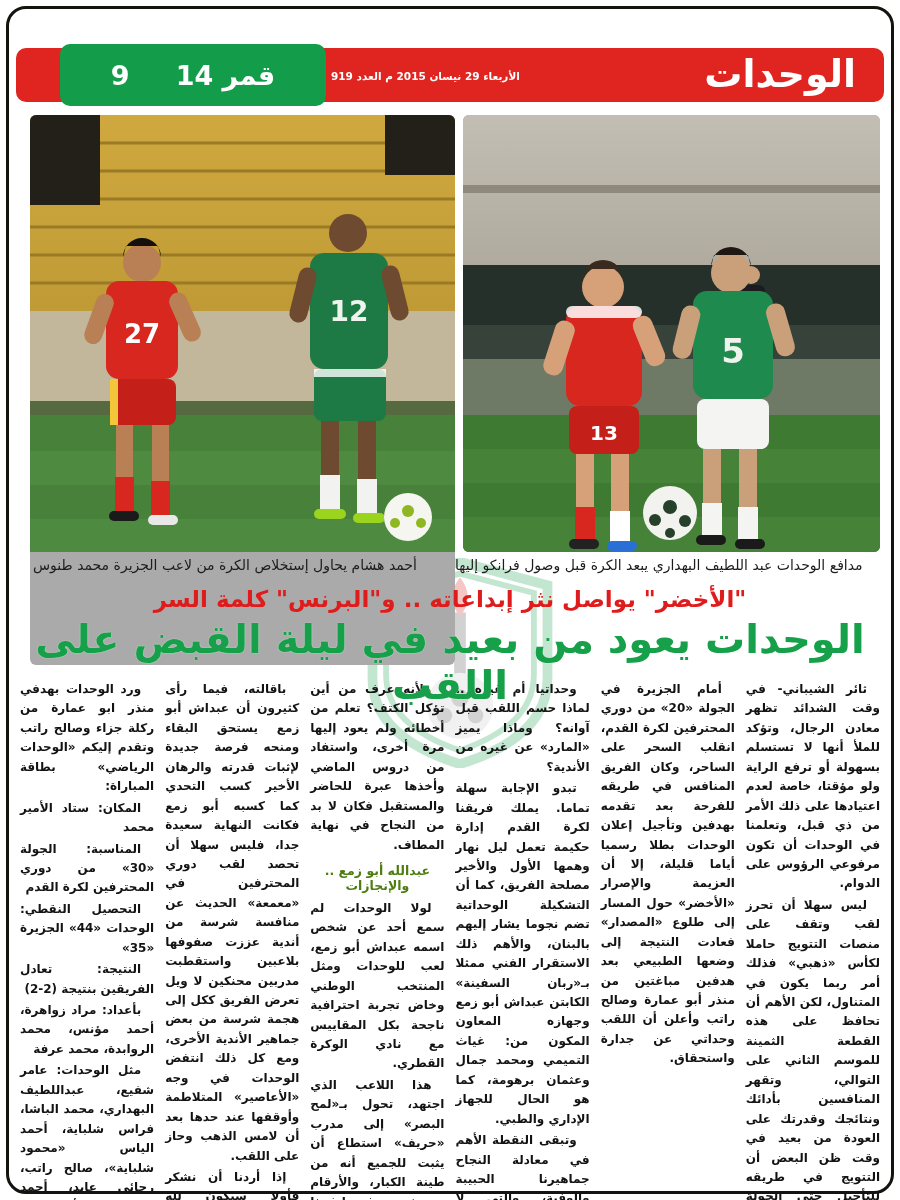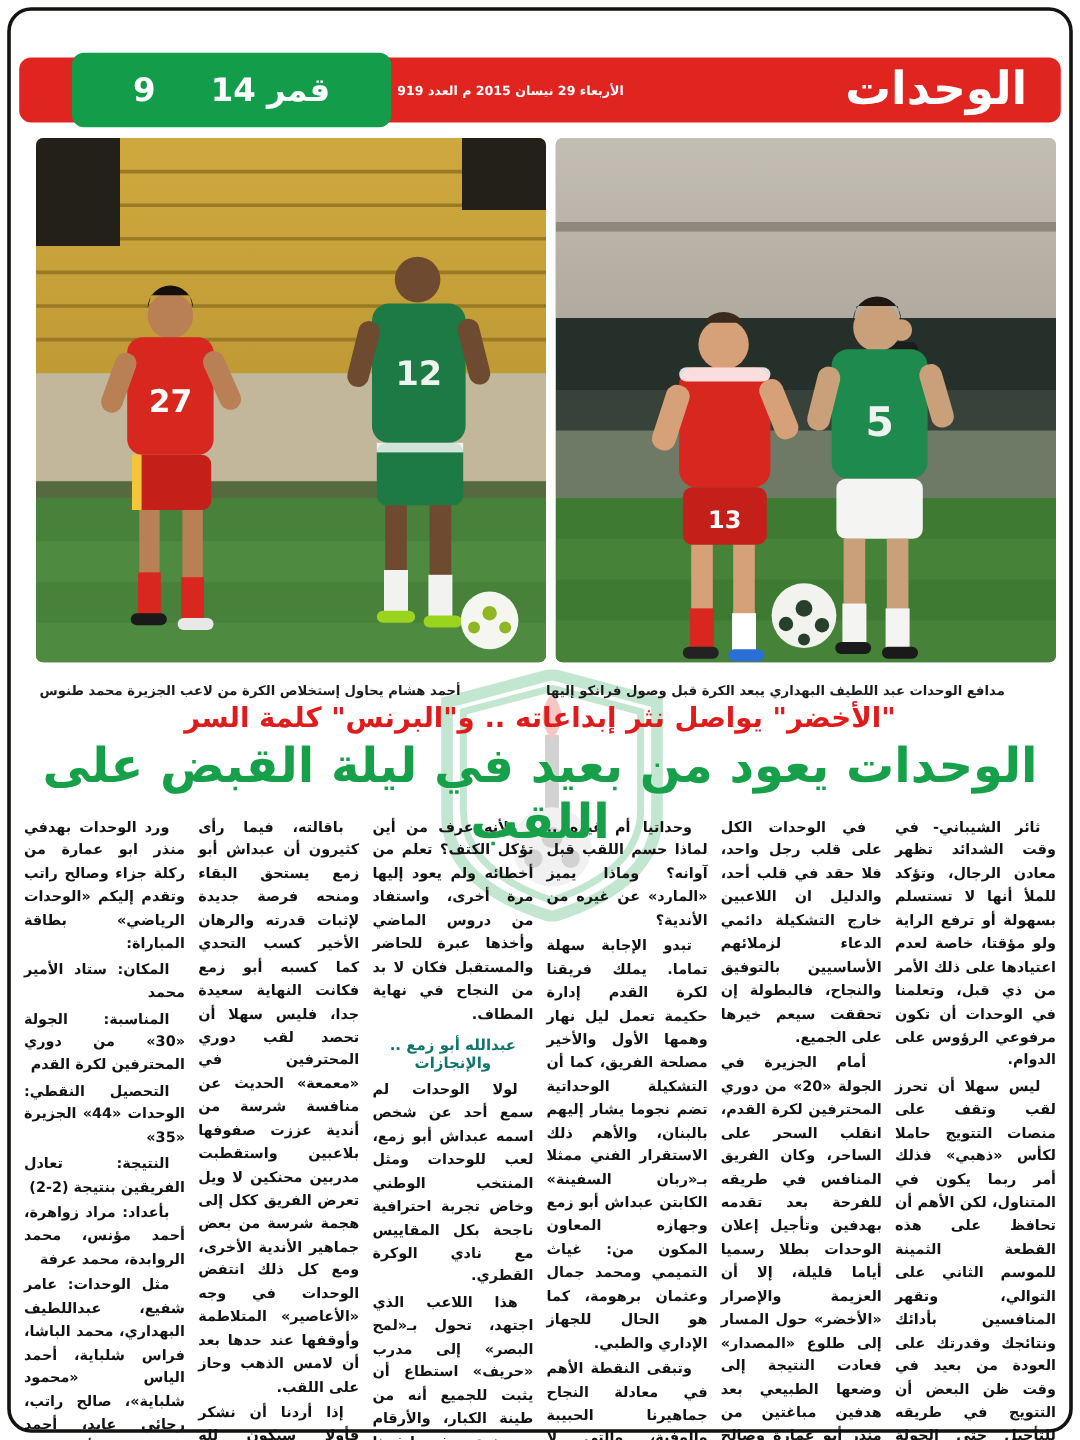--- a/index.html
+++ b/index.html
@@ -14,36 +14,36 @@
   .page-box{position:absolute;left:44px;top:-4px;width:266px;height:62px;background:var(--green,#139c4a);border-radius:10px;
     display:flex;align-items:center;justify-content:center;gap:46px;color:#fff;font-weight:bold;font-size:27px;direction:rtl;}
   .masthead{position:absolute;right:28px;top:4px;color:#fff;font-weight:bold;font-size:38px;direction:rtl;}
   .date-line{position:absolute;left:315px;top:22px;color:#fff;font-weight:bold;font-size:10.5px;direction:rtl;white-space:nowrap;}
 
   
   .photos{position:absolute;top:115px;left:30px;right:20px;height:437px;display:flex;gap:8px;z-index:1;}
   .photo{border-radius:6px;overflow:hidden;flex:none;background:#aaa;}
   .photo svg{display:block;}
   .captions{position:absolute;top:557px;left:33px;right:20px;height:24px;z-index:1;}
-  .caption{position:absolute;top:12px;font-size:11px;font-weight:bold;color:#1c1c1c;direction:rtl;white-space:nowrap;}
+  .caption{position:absolute;top:0;font-size:14px;font-weight:normal;color:#1c1c1c;direction:rtl;white-space:nowrap;}
   .caption.l{left:0;}
   .caption.r{left:422px;}
 
   
   .kicker{position:absolute;top:586px;left:0;width:100%;text-align:center;color:#e01b1b;font-weight:bold;font-size:23px;direction:rtl;z-index:2;}
   .main-headline{position:absolute;top:616px;left:0;width:100%;text-align:center;color:#17a04a;font-weight:bold;font-size:40px;direction:rtl;z-index:2;
     text-shadow:0 0 1px #ffffff;}
 
   .watermark{position:absolute;top:558px;left:362px;width:196px;height:210px;opacity:.26;z-index:0;}
 
   
   .article{position:absolute;top:680px;left:20px;right:20px;bottom:12px;display:flex;direction:rtl;gap:11px;z-index:1;}
   .article .col{flex:1 1 0;min-width:0;}
   .article p{margin:0 0 2px 0;font-size:12px;font-weight:bold;line-height:1.62;text-align:justify;color:#131313;text-indent:13px;direction:rtl;}
-  .article h3{margin:8px 0 6px 0;font-size:12.5px;font-weight:bold;text-align:center;color:#0f766e;direction:rtl;}
+  .article h3{margin:8px 0 6px 0;font-size:12.5px;font-weight:bold;text-align:center;color:#4d7c0f;direction:rtl;}
 </style>
 </head>
 <body style="--red: #e02520; --green: #139c4a;">
 
 <div class="page-frame"></div>
 
 <div class="header-bar">
   <div class="page-box">
     <span>قمر 14</span>
     <span>9</span>
@@ -115,21 +115,21 @@
       <g>
         <circle cx="207" cy="398" r="27" fill="#f2f2ee"></circle>
         <circle cx="207" cy="392" r="7" fill="#26402c"></circle>
         <circle cx="192" cy="405" r="6" fill="#26402c"></circle>
         <circle cx="222" cy="406" r="6" fill="#26402c"></circle>
         <circle cx="207" cy="418" r="5" fill="#26402c"></circle>
       </g>
     </svg>
   </div>
 
-  <div class="photo" style="width:425px;height:437px;">
+  <div class="photo" style="width:425px;height:550px;">
     <svg width="425" height="437" viewBox="0 0 425 437">
       <defs>
         <linearGradient id="wallR" x1="0" y1="0" x2="0" y2="1">
           <stop offset="0" stop-color="#cfa93f"></stop>
             <stop offset="1" stop-color="#b8922f"></stop>
         </linearGradient>
       </defs>
       <rect width="425" height="300" fill="url(#wallR)"></rect>
       <g stroke="#9a7a24" stroke-width="3">
         <line x1="0" y1="28" x2="425" y2="28"></line>
@@ -209,21 +209,20 @@
 <div class="kicker">"الأخضر" يواصل نثر إبداعاته .. و"البرنس" كلمة السر</div>
 <div class="main-headline">الوحدات يعود من بعيد في ليلة القبض على اللقب</div>
 
 <div class="article">
     <div class="col">
       <p>ثائر الشيباني- في وقت الشدائد تظهر معادن الرجال، وتؤكد للملأ أنها لا تستسلم بسهولة أو ترفع الراية ولو مؤقتا، خاصة لعدم اعتيادها على ذلك الأمر من ذي قبل، وتعلمنا في الوحدات أن تكون مرفوعي الرؤوس على الدوام.</p>
       <p>ليس سهلا أن تحرز لقب وتقف على منصات التتويج حاملا لكأس «ذهبي» فذلك أمر ربما يكون في المتناول، لكن الأهم أن تحافظ على هذه القطعة الثمينة للموسم الثاني على التوالي، وتقهر المنافسين بأدائك ونتائجك وقدرتك على العودة من بعيد في وقت ظن البعض أن التتويج في طريقه للتأجيل حتى الجولة قبل الأخيرة.</p>
       <p>في الوحدات كل شيء مختلف، والدليل على ذلك أن أمنيات الكثير من المدربين واللاعبين تتمحور حول الانضمام إلى هذه المؤسسة «الفخمة»، والتي تراعي مصالح الجميع وتمنح كل ذي حق حقه، فلا رواتب أو مكافآت متأخرة في ذمة النادي للاعبين، فالدفع يكون فورا بشرط ان تكون النتائج المحققة ملبية لتطلعات الجماهير.</p>
     </div>
     <div class="col">
-      <p>في الوحدات الكل على قلب رجل واحد، فلا حقد في قلب أحد، والدليل ان اللاعبين خارج التشكيلة دائمي الدعاء لزملائهم الأساسيين بالتوفيق والنجاح، فالبطولة إن تحققت سيعم خيرها على الجميع.</p>
       <p>أمام الجزيرة في الجولة «20» من دوري المحترفين لكرة القدم، انقلب السحر على الساحر، وكان الفريق المنافس في طريقه للفرحة بعد تقدمه بهدفين وتأجيل إعلان الوحدات بطلا رسميا أياما قليلة، إلا أن العزيمة والإصرار «الأخضر» حول المسار إلى طلوع «المصدار» فعادت النتيجة إلى وضعها الطبيعي بعد هدفين مباغتين من منذر أبو عمارة وصالح راتب وأعلن أن اللقب وحداتي عن جدارة واستحقاق.</p>
     </div>
     <div class="col">
       <p>وحداتيا أم غيره .. لماذا حسم اللقب قبل آوانه؟ وماذا يميز «المارد» عن غيره من الأندية؟</p>
       <p>تبدو الإجابة سهلة تماما. يملك فريقنا لكرة القدم إدارة حكيمة تعمل ليل نهار وهمها الأول والأخير مصلحة الفريق، كما أن التشكيلة الوحداتية تضم نجوما يشار إليهم بالبنان، والأهم ذلك الاستقرار الفني ممثلا بـ«ربان السفينة» الكابتن عبداش أبو زمع وجهازه المعاون المكون من: غياث التميمي ومحمد جمال وعثمان برهومة، كما هو الحال للجهاز الإداري والطبي.</p>
       <p>وتبقى النقطة الأهم في معادلة النجاح جماهيرنا الحبيبة والوفية، والتي لا تقصر أبدا في الدعم والمساندة أوقات الشدة والرخاء، كما أنها دائمة المتابعة والتفتيش عن كل أخبار الوحدات. فحضورها إلى التدريبات بعض الأحيان بأعداد تفوق متابعي بعض مباريات دوري المحترفين لكرة القدم؟!</p>
     </div>
     <div class="col">
       <p>ولأنه عرف من أين تؤكل الكتف؟ تعلم من أخطائه ولم يعود إليها مرة أخرى، واستفاد من دروس الماضي وأخذها عبرة للحاضر والمستقبل فكان لا بد من النجاح في نهاية المطاف.</p>
       <h3>عبدالله أبو زمع .. والإنجازات</h3>

